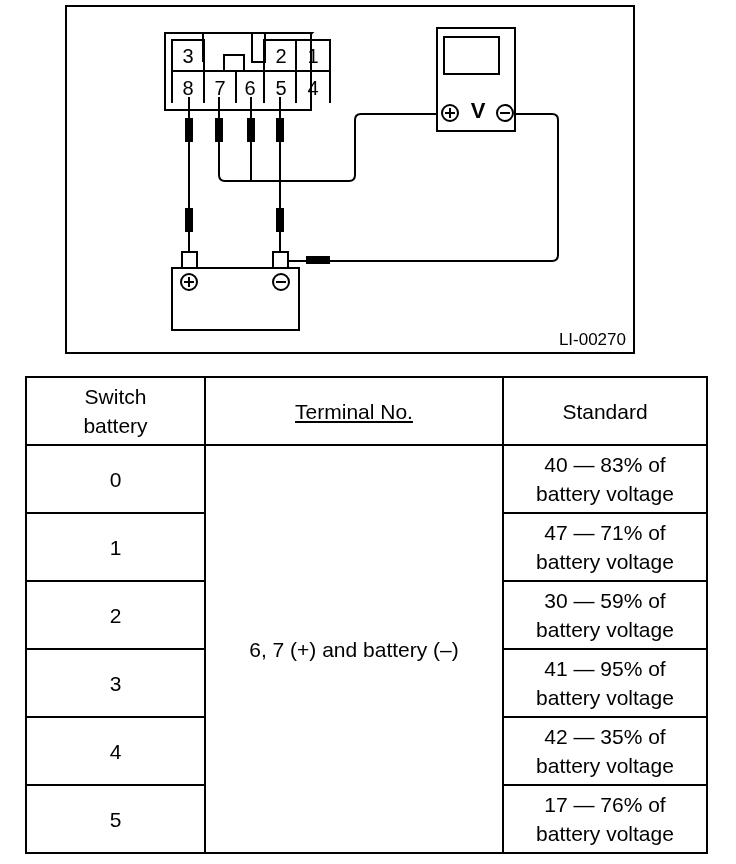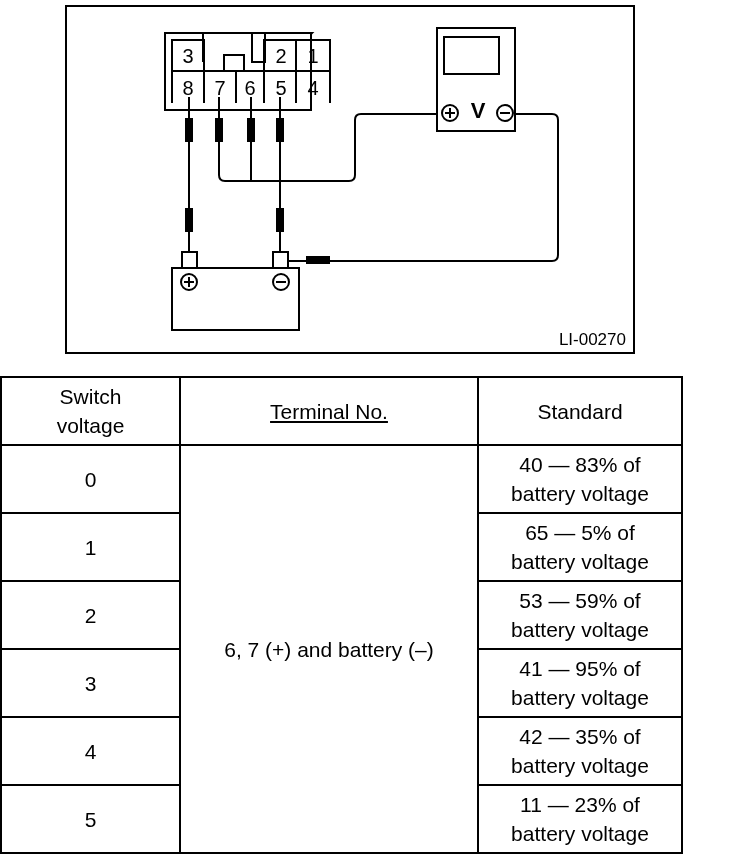--- a/index.html
+++ b/index.html
@@ -1,19 +1,19 @@
 <!DOCTYPE html>
 <html><head>
 <meta charset="utf-8">
 <style>
   html, body { margin: 0; padding: 0; background: #ffffff; }
   body { width: 736px; height: 864px; position: relative; overflow: hidden;
          font-family: "Liberation Sans", sans-serif; color: #000; }
   #diagram { position: absolute; left: 0; top: 0; }
-  .tbl { position: absolute; left: 0; top: 376px; border-collapse: collapse; padding-left: 48px; }
+  .tbl { position: absolute; left: 25px; top: 376px; border-collapse: collapse; padding-left: 48px; }
   .tbl td, .tbl th { border: 2px solid #000; text-align: center; font-weight: normal;
     font-size: 21px; line-height: 29px; padding: 0; }
   .tbl th { height: 66px; }
   .tbl td { height: 66px; }
   .c1 { width: 177px; } .c2 { width: 296px; text-decoration: underline; } .c3 { width: 202px; }
   .svgtext { font-family: "Liberation Sans", sans-serif; }
 </style>
 </head>
 <body>
 
@@ -83,43 +83,43 @@
       <line x1="189" y1="277" x2="189" y2="287"></line>
     <circle cx="281" cy="282" r="8"></circle>
     <line x1="276" y1="282" x2="286" y2="282"></line>
   </g>
   <text x="626" y="345" class="svgtext" font-size="17" text-anchor="end">LI-00270</text>
 </svg>
 
 <table class="tbl">
   <tbody>
       <tr>
-    <th class="c1"><span>Switch</span><br><span>voltage</span></th>
+    <th class="c1"><span>Switch</span><br><span>battery</span></th>
     <th class="c2">Terminal No.</th>
     <th class="c3">Standard</th>
   </tr>
   <tr>
     <td>0</td>
     <td rowspan="6">6, 7 (+) and battery (–)</td>
     <td><span>40 — 83% of</span><br><span>battery voltage</span></td>
   </tr>
   <tr>
     <td>1</td>
-    <td><span>65 — 5% of</span><br><span>battery voltage</span></td>
+    <td><span>47 — 71% of</span><br><span>battery voltage</span></td>
   </tr>
   <tr>
     <td>2</td>
-    <td><span>53 — 59% of</span><br><span>battery voltage</span></td>
+    <td><span>30 — 59% of</span><br><span>battery voltage</span></td>
   </tr>
   <tr>
     <td>3</td>
     <td><span>41 — 95% of</span><br><span>battery voltage</span></td>
   </tr>
   <tr>
     <td>4</td>
     <td><span>42 — 35% of</span><br><span>battery voltage</span></td>
   </tr>
   <tr>
     <td>5</td>
-    <td><span>11 — 23% of</span><br><span>battery voltage</span></td>
+    <td><span>17 — 76% of</span><br><span>battery voltage</span></td>
   </tr>
 </tbody>
   </table>
 
 </body></html>

